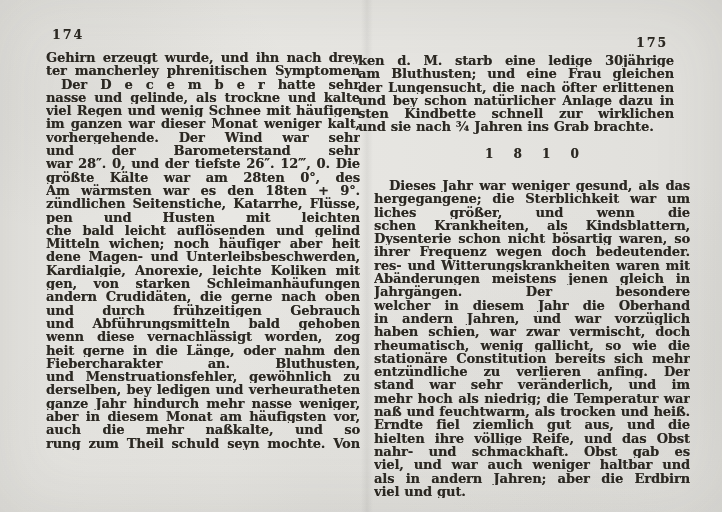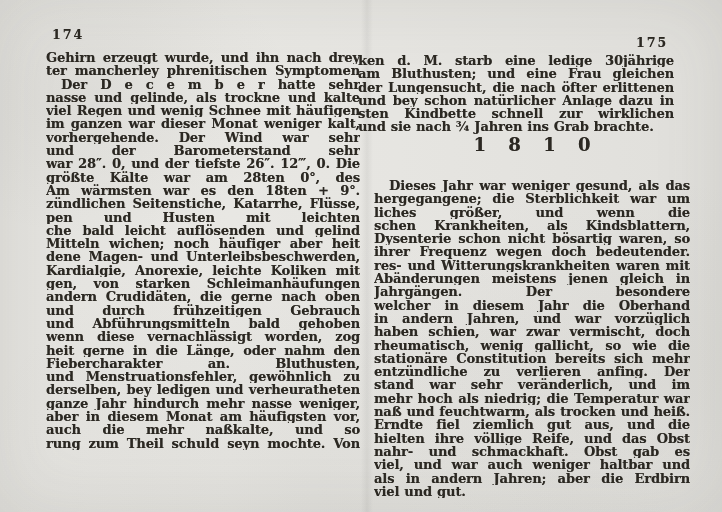--- a/index.html
+++ b/index.html
@@ -42,23 +42,23 @@
   .line {
     height: 13.3px; line-height: 13.3px;
     text-align: justify; text-align-last: justify;
     overflow: hidden;
     letter-spacing: -0.1px; word-spacing: 0.6px;
     text-shadow: 0.2px 0.2px 0.35px rgba(43,40,34,0.55);
   }
   .line.end    { text-align-last: left; }
   .line.indent { text-indent: 15px; }
   #heading {
-    position: absolute; left: 374px; top: 134px; width: 316px;
+    position: absolute; left: 374px; top: 147px; width: 316px;
     text-align: center;
-    font-weight: 700; font-size: 18px;
+    font-weight: 700; font-size: 12px;
     letter-spacing: 8px; text-indent: 8px;
     color: #2b2822;
     text-shadow: 0.2px 0.2px 0.35px rgba(43,40,34,0.55);
   }
 </style>
 </head>
 <body>
 
 <div id="scan">
   <div class="gutter"></div>

